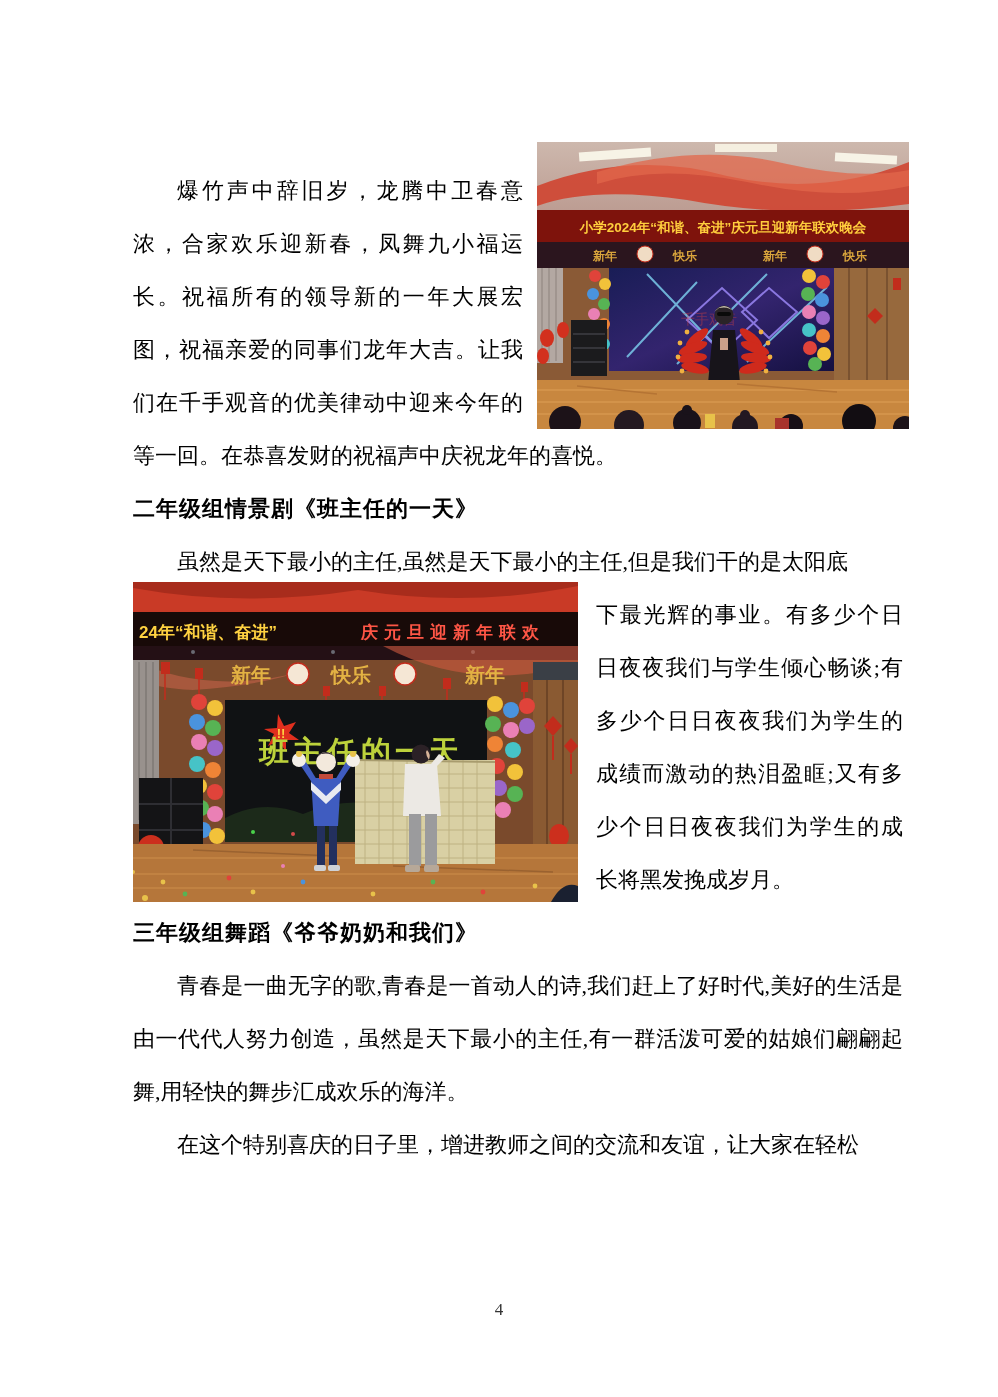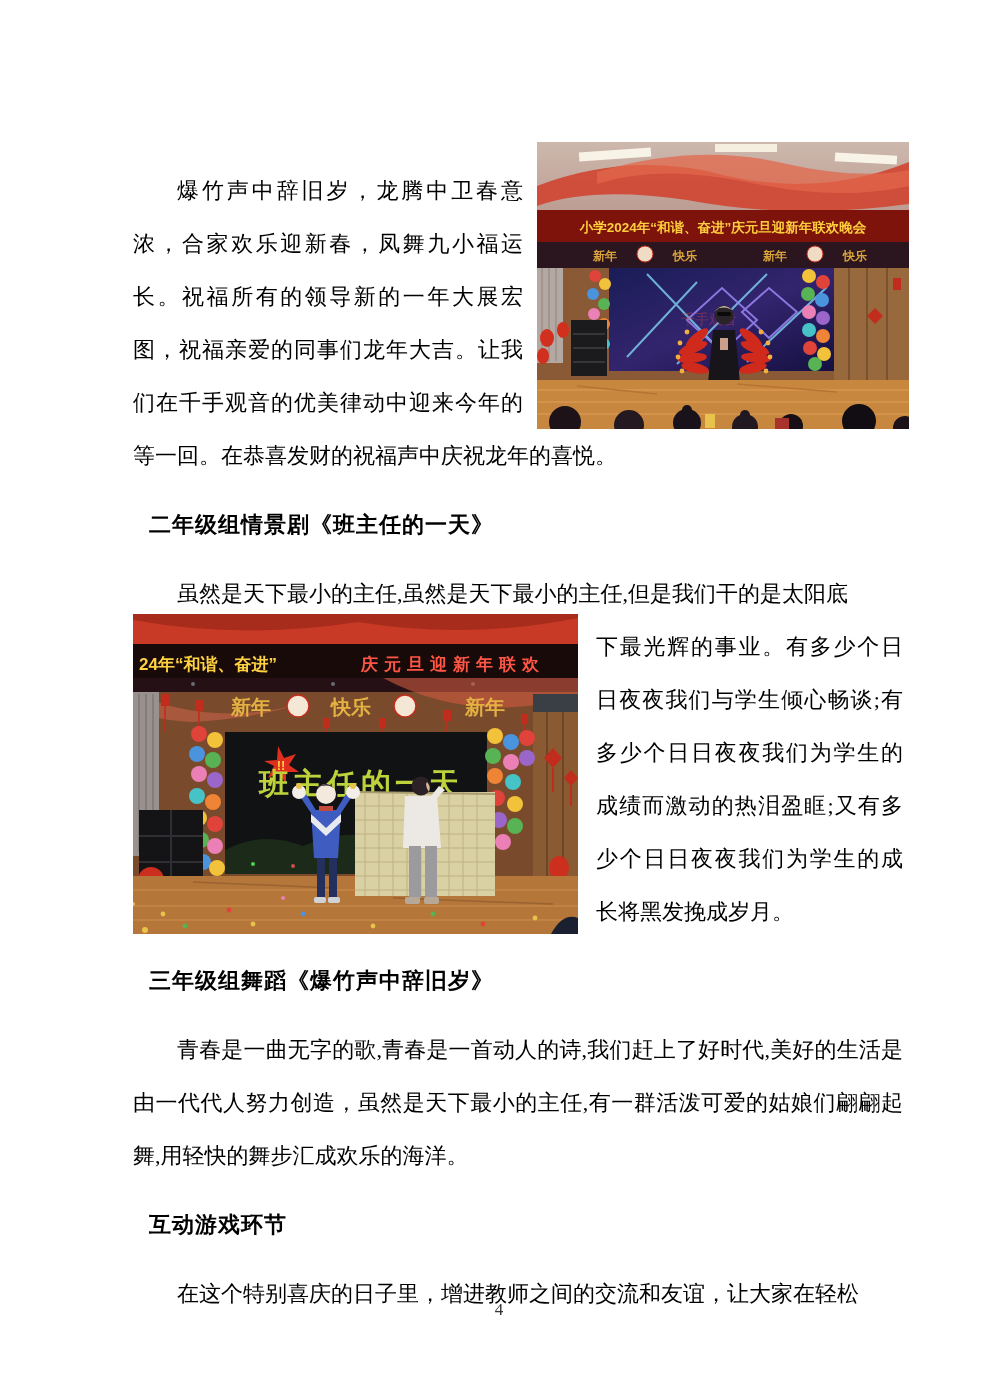--- a/index.html
+++ b/index.html
@@ -1,21 +1,21 @@
 <!DOCTYPE html>
 <html><head>
 <meta charset="utf-8">
 <style>
   html,body{margin:0;padding:0;}
   .page{position:relative;width:998px;height:1397px;background:#ffffff;overflow:hidden;
         font-family:"Liberation Serif","DejaVu Serif",serif;color:#000;}
   .content{position:absolute;left:133px;top:0;width:770px;padding-top:164px;}
   p.body{margin:0;font-size:22px;line-height:53px;text-align:justify;}
   p.body.indent{text-indent:2em;}
-  h2.hd{margin:16px;font-size:22px;line-height:53px;font-weight:bold;
+  h2.hd{margin:0;font-size:22px;line-height:53px;font-weight:bold;
         font-family:"Liberation Sans","DejaVu Sans",sans-serif;letter-spacing:1px;}
   .photo1{float:right;width:372px;height:287px;margin:-22px -6px -1px 14px;display:block;}
   .photo2{float:left;width:445px;height:320px;margin:-6px 18px 3px 0;display:block;}
   .pagenum{position:absolute;top:1300px;left:0;width:100%;text-align:center;
            font-size:17px;color:#333;}
   svg text{font-family:"Liberation Sans","DejaVu Sans",sans-serif;}
 </style>
 </head>
 <body>
 
@@ -277,24 +277,23 @@
           <rect x="272" y="283" width="15" height="7" rx="2" fill="#b7a898"></rect>
           <rect x="291" y="283" width="15" height="7" rx="2" fill="#b7a898"></rect>
           <circle cx="288" cy="172" r="9.5" fill="#2b2126"></circle>
           <path d="M294,168 Q298,172 296,178 Q293,174 293,170 Z" fill="#d9b59a"></path>
         </g>
         <path d="M418,320 Q430,298 445,304 L445,320 Z" fill="#1a2030"></path>
       </svg>
       <span>下最光辉的事业。有多少个日日夜夜我们与学生倾心畅谈;有多少个日日夜夜我们为学生的成绩而激动的热泪盈眶;又有多少个日日夜夜我们为学生的成长将黑发挽成岁月。</span>
     </p>
 
-    <h2 class="hd">三年级组舞蹈《爆竹声中辞旧岁》</h2>
+    <h2 class="hd">三年级组舞蹈《爷爷奶奶和我们》</h2>
 
     <p class="body indent">青春是一曲无字的歌,青春是一首动人的诗,我们赶上了好时代,美好的生活是由一代代人努力创造，虽然是天下最小的主任,有一群活泼可爱的姑娘们翩翩起舞,用轻快的舞步汇成欢乐的海洋。</p>
 
-    <h2 class="hd">互动游戏环节</h2>
 
     <p class="body indent">在这个特别喜庆的日子里，增进教师之间的交流和友谊，让大家在轻松</p>
 
   </div>
 
   <div class="pagenum">4</div>
 </div>
 
 </body></html>

